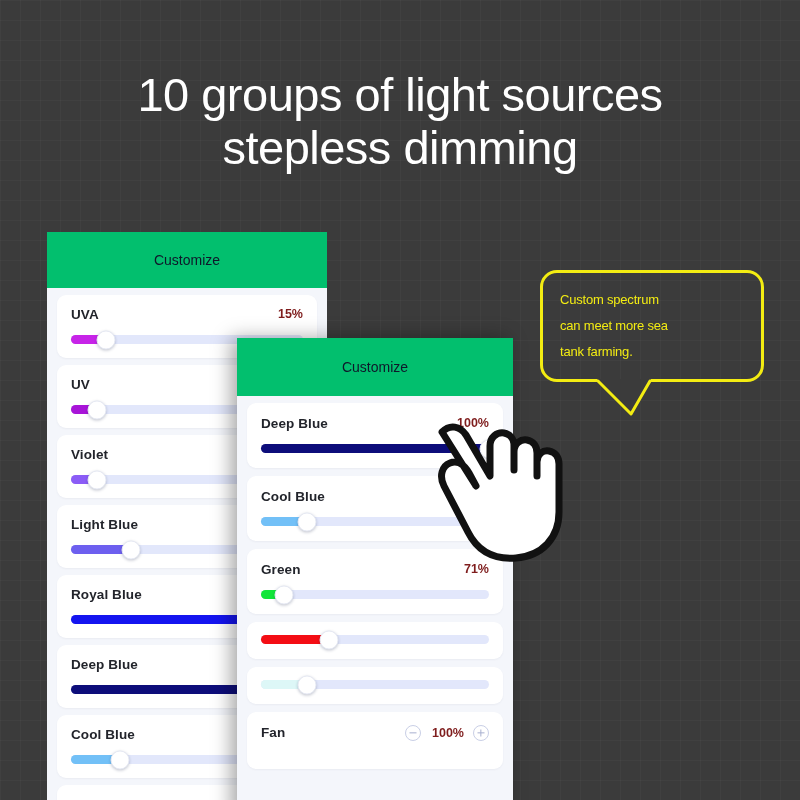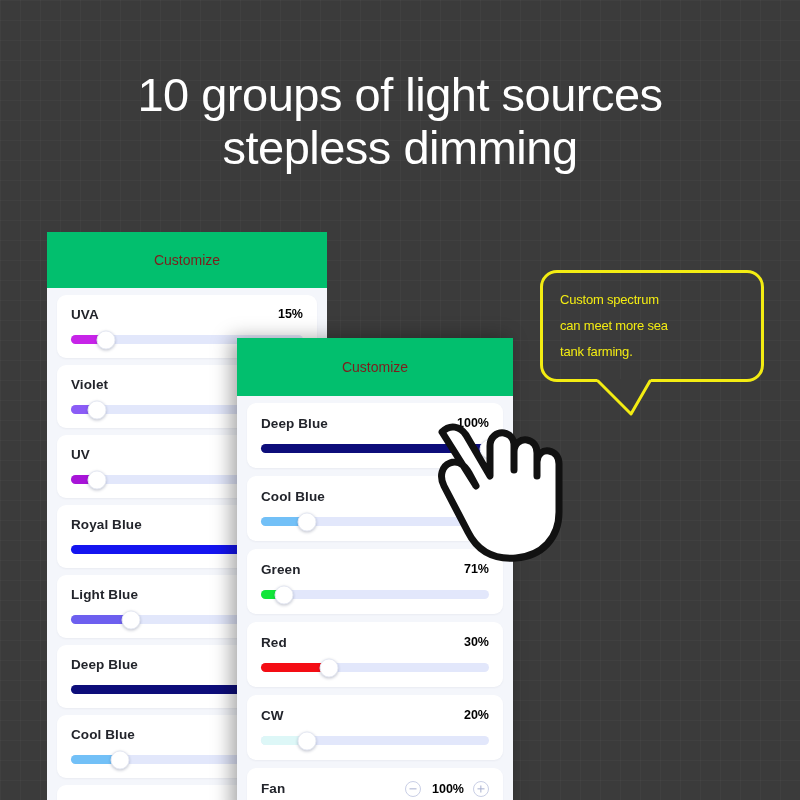--- a/index.html
+++ b/index.html
@@ -47,21 +47,21 @@
   .panel {
     position: absolute;
     background: #f4f6fb;
     overflow: hidden;
   }
   .panel-header {
     height: 58px;
     display: flex;
     align-items: center;
     justify-content: center;
-    color: #7f1d1d;
+    color: #0f172a;
     font-size: 14px;
     font-weight: 400;
   }
   .panel-body {
     padding: 7px 10px 0 10px;
   }
   .slider-card {
     background: #ffffff;
     border-radius: 9px;
     margin-bottom: 8px;
@@ -81,21 +81,21 @@
     letter-spacing: 0.1px;
   }
   .slider-right {
     display: flex;
     align-items: center;
     gap: 9px;
   }
   .slider-value {
     font-size: 12.5px;
     font-weight: 700;
-    color: #000000;
+    color: #7f1d1d;
     min-width: 34px;
     text-align: right;
   }
   .step-btn {
     width: 14px;
     height: 14px;
     border-radius: 50%;
     border: 1.2px solid #c9cfe6;
     position: relative;
     flex: 0 0 auto;
@@ -226,56 +226,56 @@
               <span class="slider-value">15%</span>
             </div>
           </div>
           <div class="track">
             <div class="fill" style="width: 15%; background: rgb(199, 36, 232);"></div>
             <div class="knob" style="left: 15%;"></div>
           </div>
         </div>
         <div class="slider-card">
           <div class="slider-top">
+            <span class="slider-label">UV</span>
+            <div class="slider-right"></div>
+          </div>
+          <div class="track">
+            <div class="fill" style="width: 11%; background: rgb(168, 20, 216);"></div>
+            <div class="knob" style="left: 11%;"></div>
+          </div>
+        </div>
+        <div class="slider-card">
+          <div class="slider-top">
             <span class="slider-label">Violet</span>
             <div class="slider-right"></div>
           </div>
           <div class="track">
             <div class="fill" style="width: 11%; background: rgb(139, 92, 246);"></div>
             <div class="knob" style="left: 11%;"></div>
           </div>
         </div>
         <div class="slider-card">
           <div class="slider-top">
-            <span class="slider-label">UV</span>
-            <div class="slider-right"></div>
-          </div>
-          <div class="track">
-            <div class="fill" style="width: 11%; background: rgb(168, 20, 216);"></div>
-            <div class="knob" style="left: 11%;"></div>
+            <span class="slider-label">Light Blue</span>
+            <div class="slider-right"></div>
+          </div>
+          <div class="track">
+            <div class="fill" style="width: 26%; background: rgb(109, 95, 239);"></div>
+            <div class="knob" style="left: 26%;"></div>
           </div>
         </div>
         <div class="slider-card">
           <div class="slider-top">
             <span class="slider-label">Royal Blue</span>
             <div class="slider-right"></div>
           </div>
           <div class="track">
             <div class="fill" style="width: 100%; background: rgb(20, 20, 240);"></div>
             <div class="knob" style="left: 100%;"></div>
-          </div>
-        </div>
-        <div class="slider-card">
-          <div class="slider-top">
-            <span class="slider-label">Light Blue</span>
-            <div class="slider-right"></div>
-          </div>
-          <div class="track">
-            <div class="fill" style="width: 26%; background: rgb(109, 95, 239);"></div>
-            <div class="knob" style="left: 26%;"></div>
           </div>
         </div>
         <div class="slider-card">
           <div class="slider-top">
             <span class="slider-label">Deep Blue</span>
             <div class="slider-right"></div>
           </div>
           <div class="track">
             <div class="fill" style="width: 100%; background: rgb(13, 13, 122);"></div>
             <div class="knob" style="left: 100%;"></div>
@@ -335,38 +335,26 @@
             <div class="slider-right">
               <span class="slider-value">71%</span>
             </div>
           </div>
           <div class="track">
             <div class="fill" style="width: 10%; background: rgb(17, 230, 57);"></div>
             <div class="knob" style="left: 10%;"></div>
           </div>
         </div>
         <div class="slider-card">
-          <div class="slider-top">
-            <span class="slider-label">Red</span>
-            <div class="slider-right">
-              <span class="slider-value">30%</span>
-            </div>
-          </div>
           <div class="track">
             <div class="fill" style="width: 30%; background: rgb(244, 13, 20);"></div>
             <div class="knob" style="left: 30%;"></div>
           </div>
         </div>
         <div class="slider-card">
-          <div class="slider-top">
-            <span class="slider-label">CW</span>
-            <div class="slider-right">
-              <span class="slider-value">20%</span>
-            </div>
-          </div>
           <div class="track">
             <div class="fill" style="width: 20%; background: rgb(221, 247, 247);"></div>
             <div class="knob" style="left: 20%;"></div>
           </div>
         </div>
         <div class="slider-card">
           <div class="slider-top">
             <span class="slider-label">Fan</span>
             <div class="slider-right">
               <span class="step-btn minus"></span>

